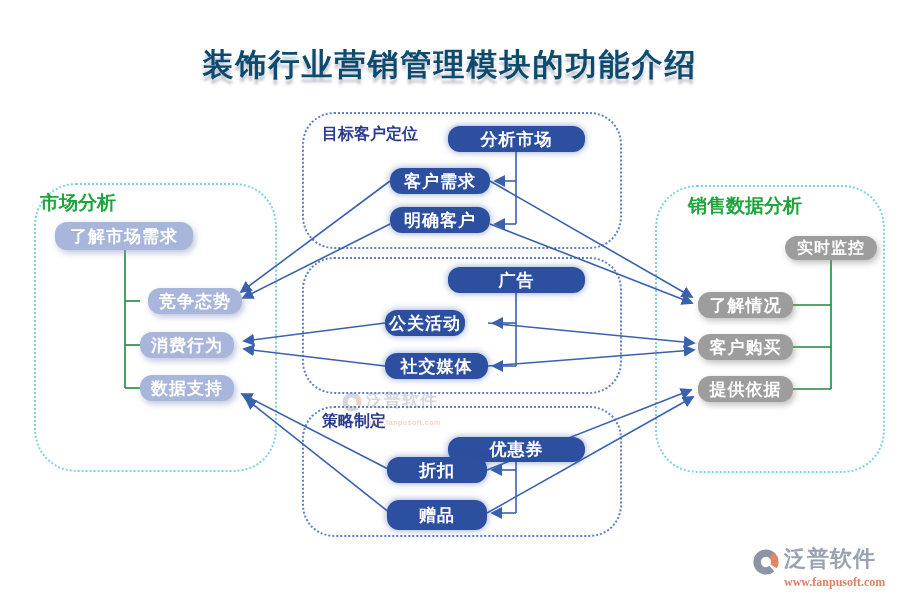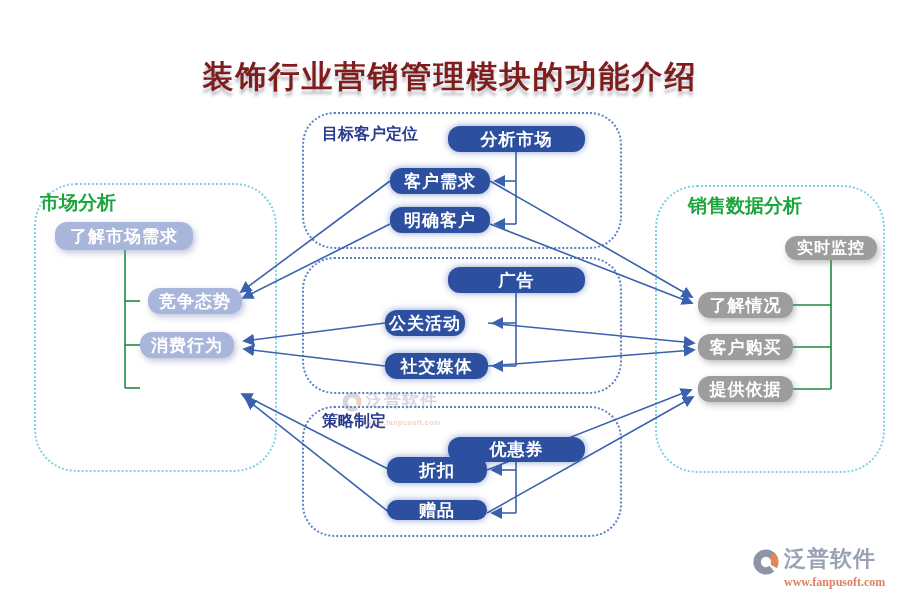--- a/index.html
+++ b/index.html
@@ -1,20 +1,20 @@
 <!DOCTYPE html>
 <html><head>
 <meta charset="utf-8">
 <style>
   html,body{margin:0;padding:0;background:#ffffff;width:900px;height:600px;overflow:hidden;
     font-family:"Liberation Sans","DejaVu Sans",sans-serif;}
   #stage{position:relative;width:900px;height:600px;background:#ffffff;}
 
-  .title{position:absolute;left:0;top:56px;width:900px;text-align:center;
-    font-size:31px;font-weight:bold;color:#7f1d1d;letter-spacing:2px;
+  .title{position:absolute;left:0;top:44px;width:900px;text-align:center;
+    font-size:31px;font-weight:bold;color:#0c4a6e;letter-spacing:2px;
     text-shadow:0 5px 3px rgba(120,127,145,0.45);}
 
   .panel{position:absolute;box-sizing:border-box;background:transparent;}
   .panel--cyan{border:2px dotted #7dd2e2;border-radius:42px;}
   .panel--blue{border:2px dotted #5b82c8;border-radius:32px;}
 
   .plabel{position:absolute;font-weight:bold;white-space:nowrap;}
   .plabel--green{color:#1ca53c;font-size:19px;}
   .plabel--navy{color:#2a3b8f;font-size:16px;}
 
@@ -94,37 +94,38 @@
       <path d="M487,470 L691,390" marker-end="url(#arr)"></path>
       <path d="M487,513 L693,397" marker-end="url(#arr)"></path>
     </g>
   </svg>
 
   <div class="panel panel--cyan" style="left:34px;top:183px;width:243px;height:289px;"></div>
   <div class="plabel plabel--green" style="left:40px;top:190px;">市场分析</div>
   <div class="node node--light" style="left:55px;top:222px;width:138px;height:28px;">了解市场需求</div>
   <div class="node node--light" style="left:148px;top:288px;width:94px;height:26px;">竞争态势</div>
   <div class="node node--light" style="left:140px;top:332px;width:94px;height:26px;">消费行为</div>
+  <div class="node node--light" style="left:140px;top:375px;width:94px;height:26px;">数据支持</div>
 
   <div class="panel panel--blue" style="left:302px;top:112px;width:320px;height:137px;"></div>
   <div class="plabel plabel--navy" style="left:322px;top:124px;">目标客户定位</div>
   <div class="node node--blue" style="left:448px;top:126px;width:137px;height:26px;">分析市场</div>
   <div class="node node--blue" style="left:390px;top:168px;width:100px;height:26px;">客户需求</div>
   <div class="node node--blue" style="left:390px;top:207px;width:100px;height:26px;">明确客户</div>
 
   <div class="panel panel--blue" style="left:302px;top:257px;width:320px;height:137px;"></div>
   <div class="node node--blue" style="left:448px;top:267px;width:137px;height:26px;">广告</div>
   <div class="node node--blue" style="left:385px;top:310px;width:80px;height:26px;">公关活动</div>
   <div class="node node--blue" style="left:385px;top:353px;width:103px;height:26px;">社交媒体</div>
 
   <div class="panel panel--blue" style="left:302px;top:406px;width:320px;height:131px;"></div>
   <div class="plabel plabel--navy" style="left:322px;top:411px;">策略制定</div>
   <div class="node node--blue" style="left:448px;top:437px;width:137px;height:25px;">优惠券</div>
   <div class="node node--blue" style="left:387px;top:457px;width:100px;height:26px;">折扣</div>
-  <div class="node node--blue" style="left:387px;top:500px;width:100px;height:20px;">赠品</div>
+  <div class="node node--blue" style="left:387px;top:500px;width:100px;height:30px;">赠品</div>
 
   <div class="panel panel--cyan" style="left:655px;top:185px;width:230px;height:288px;"></div>
   <div class="plabel plabel--green" style="left:688px;top:193px;">销售数据分析</div>
   <div class="node node--gray" style="left:785px;top:236px;width:92px;height:24px;font-size:16px;">实时监控</div>
   <div class="node node--gray" style="left:698px;top:292px;width:95px;height:26px;">了解情况</div>
   <div class="node node--gray" style="left:698px;top:334px;width:95px;height:26px;">客户购买</div>
   <div class="node node--gray" style="left:698px;top:376px;width:95px;height:26px;">提供依据</div>
 
   <div class="watermark">
     <span style="margin-right:3px;">

